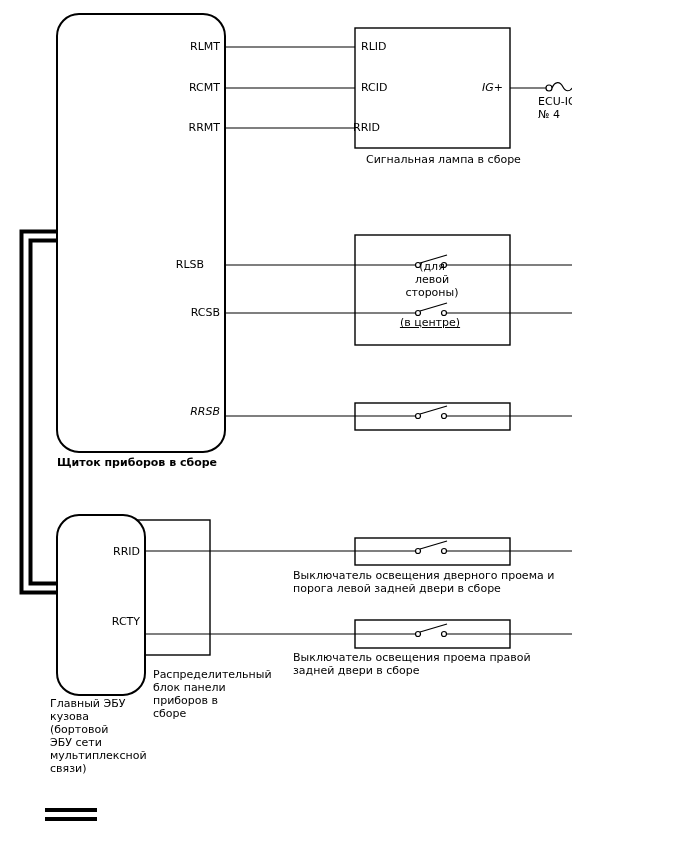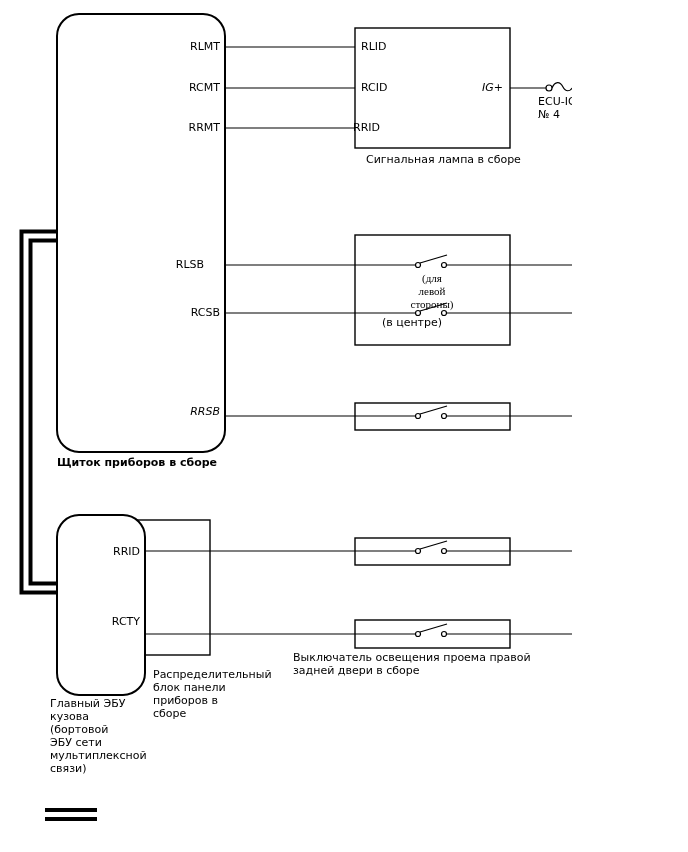--- a/index.html
+++ b/index.html
@@ -117,25 +117,26 @@
 
   <div class="t" style="left:361px; top:40px;">RLID</div>
   <div class="t" style="left:361px; top:81px;">RCID</div>
   <div class="t" style="left:353px; top:121px;">RRID</div>
   <div class="t r" style="left:455px; top:81px; width:48px;font-style:italic;">IG+</div>
   <div class="t" style="left:366px; top:153px;">Сигнальная лампа в сборе</div>
 
   <div class="t" style="left:538px; top:95px;">ECU-IG1<br>№ 4</div>
   <div class="t" style="left:616px; top:79px;">От реле<br>IG1 № 1</div>
 
-  <div class="t c" style="left:403px; top:272px; width:58px;font-family:Liberation Serif, serif;">(для<br>левой<br>стороны)</div>
-  <div class="t c" style="left:377px; top:316px; width:70px;">(в центре)</div>
+  <div class="t c" style="left:403px; top:260px; width:58px;">(для<br>левой<br>стороны)</div>
+  <div class="t c" style="left:395px; top:316px; width:70px;text-decoration:underline;">(в центре)</div>
 
 
   <div class="t r" style="left:80px; top:545px; width:60px;">RRID</div>
   <div class="t r" style="left:80px; top:615px; width:60px;">RCTY</div>
   <div class="t" style="left:50px; top:697px;">Главный ЭБУ<br>кузова<br>(бортовой<br>ЭБУ сети<br>мультиплексной<br>связи)</div>
   <div class="t" style="left:153px; top:668px;">Распределительный<br>блок панели<br>приборов в<br>сборе</div>
 
+  <div class="t" style="left:293px; top:569px;">Выключатель освещения дверного проема и<br>порога левой задней двери в сборе</div>
   <div class="t" style="left:293px; top:651px;">Выключатель освещения проема правой<br>задней двери в сборе</div>
 
 
 </div>
 
 </body></html>

